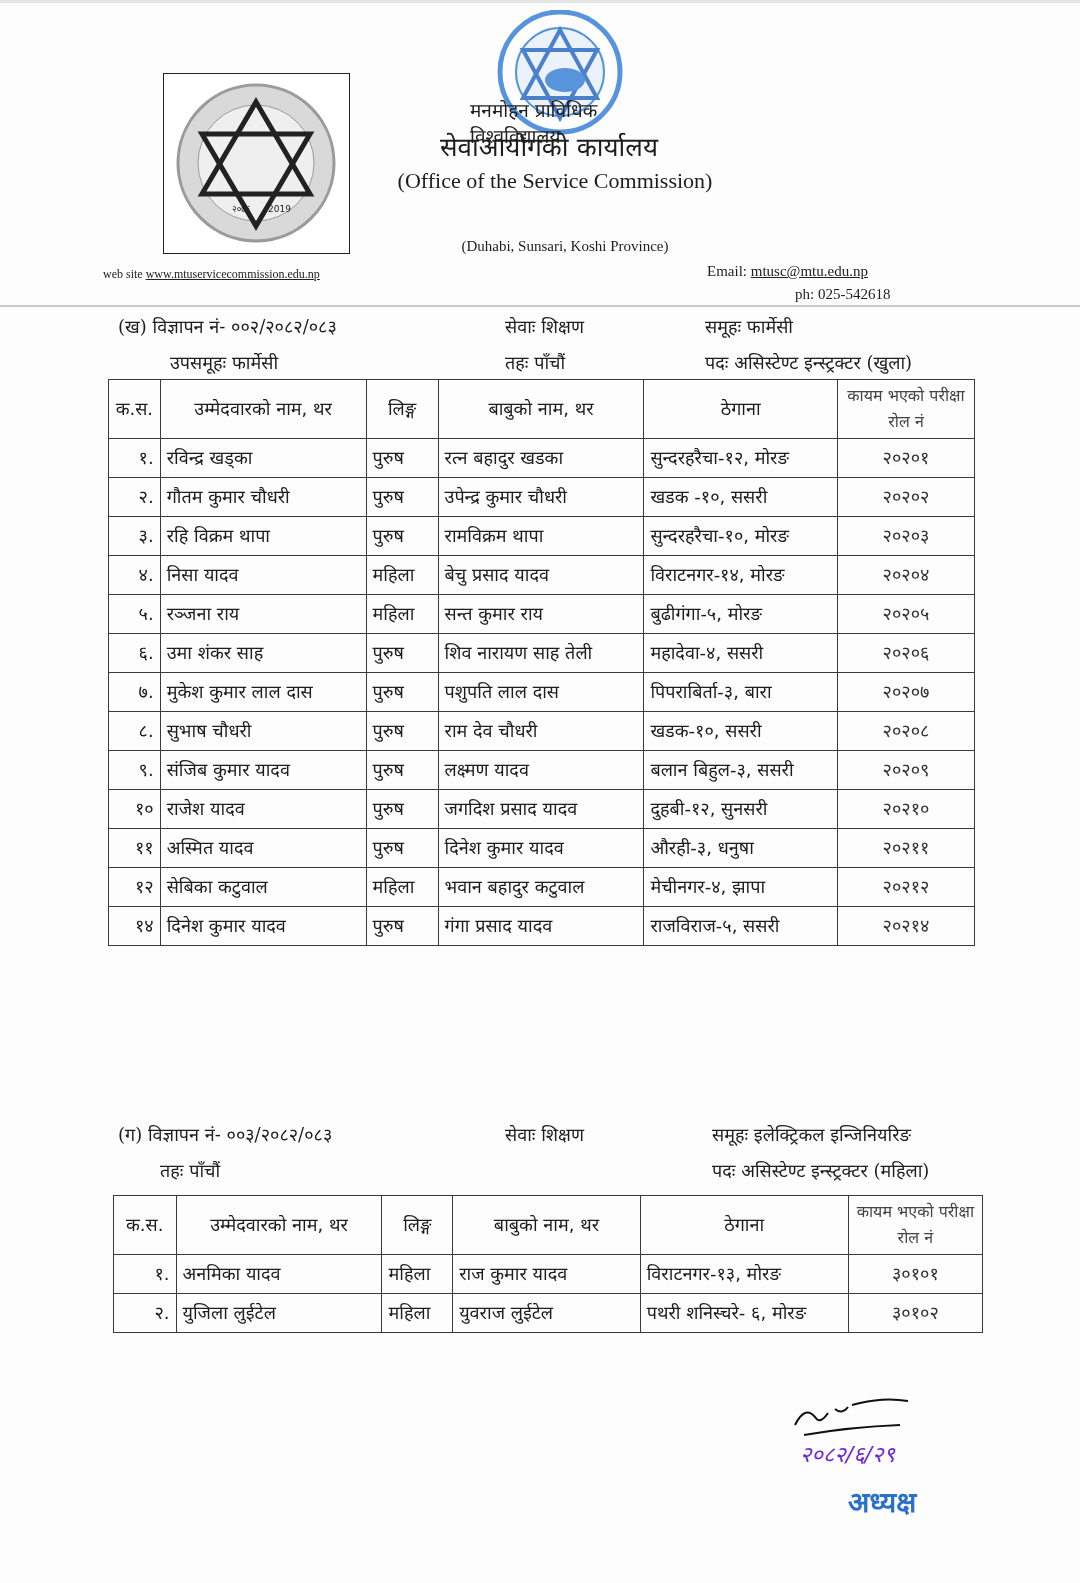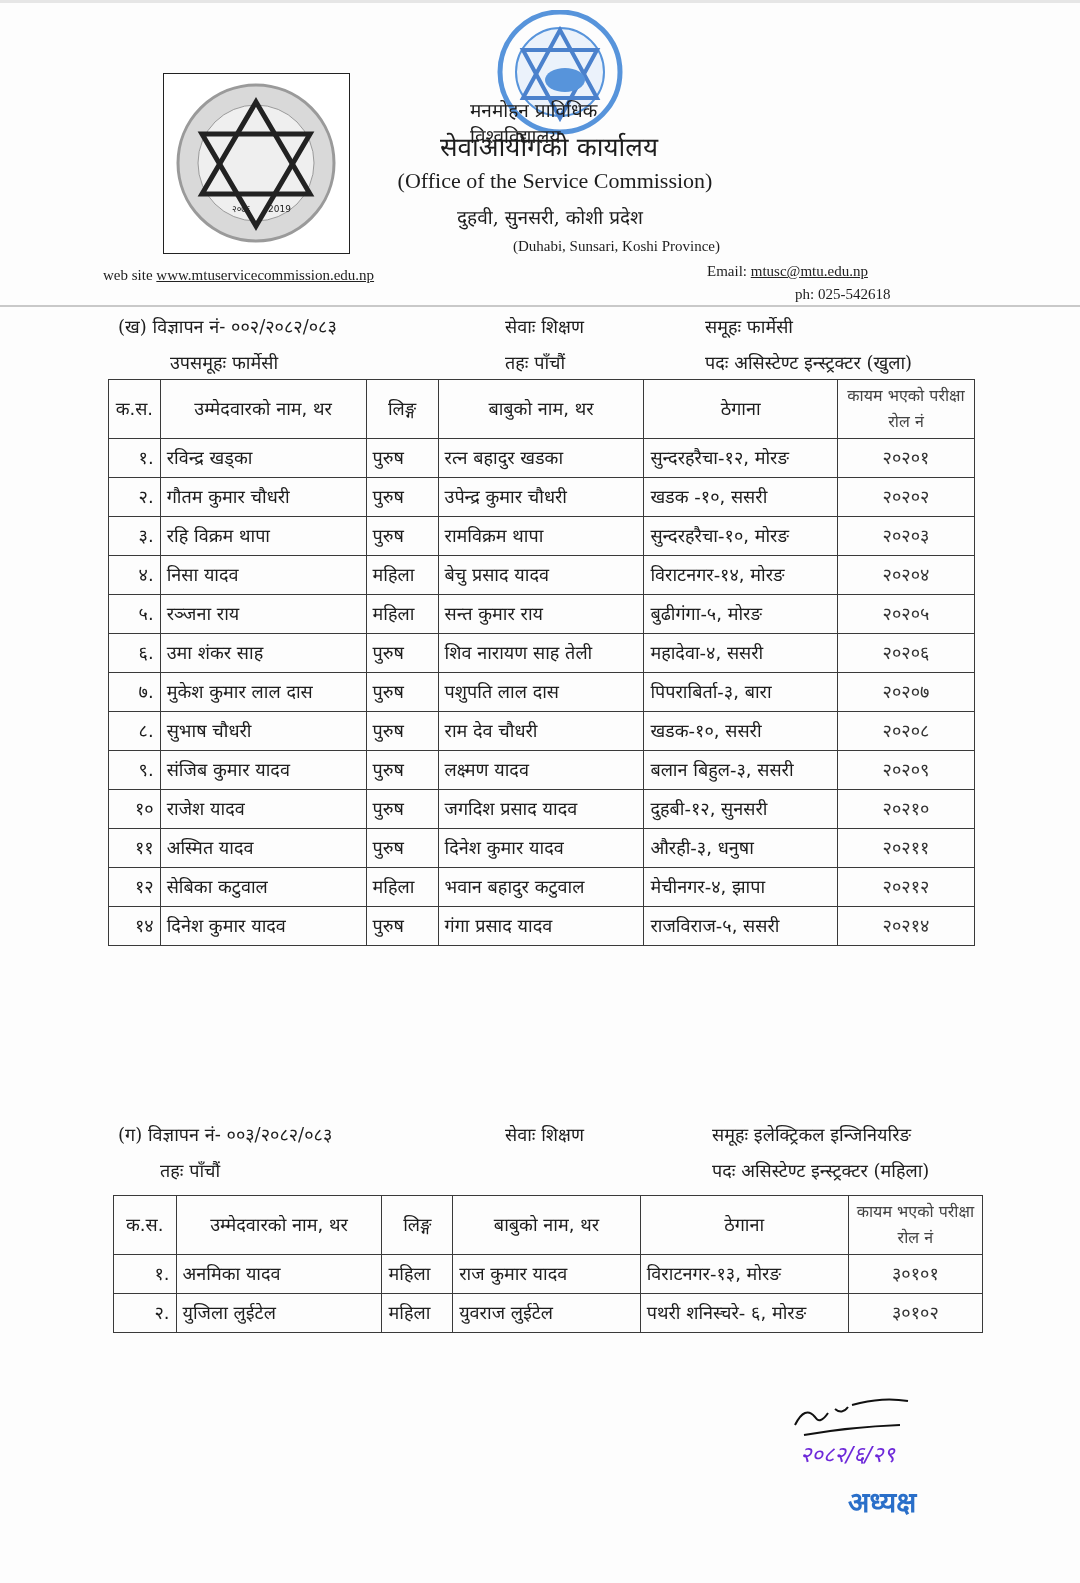--- a/index.html
+++ b/index.html
@@ -17,23 +17,23 @@
   }
   .logo-box svg { position: absolute; left: 6px; top: 6px; }
 
   .stamp { position: absolute; left: 485px; top: 10px; opacity: 0.85; }
 
   .hdr-line { position: absolute; left: 0; width: 1080px; text-align: center; }
   .h1 { top: 97px; font-size: 19px; left: 470px; width: 210px; text-align: left; }
   .h2 { top: 128px; font-size: 26px; left: 440px; width: 260px; text-align: left; }
   .h3 { top: 168px; font-size: 22px; left: 360px; width: 390px; text-align: center; font-family: "Liberation Serif", serif; }
   .h4 { top: 204px; font-size: 19px; left: 410px; width: 280px; text-align: center; }
-  .h5 { top: 238px; font-size: 15px; left: 410px; width: 310px; text-align: right; font-family: "Liberation Serif", serif; }
-
-  .website { position: absolute; left: 103px; top: 267px; font-size: 15px; font-family: "Liberation Serif", serif; }
+  .h5 { top: 238px; font-size: 15px; left: 410px; width: 310px; text-align: center; font-family: "Liberation Serif", serif; }
+
+  .website { position: absolute; left: 103px; top: 267px; font-size: 12px; font-family: "Liberation Serif", serif; }
   .website a, .email a { color: #222; text-decoration: underline; }
   .email { position: absolute; left: 707px; top: 263px; font-size: 15px; font-family: Liberation Serif, serif; }
   .phone { position: absolute; left: 795px; top: 286px; font-size: 15px; font-family: "Liberation Serif", serif; }
   .rule { position: absolute; left: 0; top: 305px; width: 1080px; height: 2px; background: #c9c9c9; }
 
   .meta { position: absolute; font-size: 18px; white-space: nowrap; }
 
   table.roster {
     position: absolute; border-collapse: collapse; font-size: 18px;
     font-family: "DejaVu Sans", sans-serif;
@@ -75,21 +75,20 @@
     <circle cx="75" cy="62" r="60" fill="none" stroke="#3b82d6" stroke-width="5"></circle>
     <circle cx="75" cy="62" r="44" fill="#e8f1fb" stroke="#3b82d6" stroke-width="2"></circle>
     <polygon points="75,20 112,88 38,88" fill="none" stroke="#2c6cc4" stroke-width="4"></polygon>
     <polygon points="75,108 112,40 38,40" fill="none" stroke="#2c6cc4" stroke-width="4"></polygon>
     <ellipse cx="80" cy="70" rx="20" ry="12" fill="#3b82d6"></ellipse>
   </svg>
 
   <div class="hdr-line h1">मनमोहन प्राविधिक विश्वविद्यालय</div>
   <div class="hdr-line h2">सेवाआयोगको कार्यालय</div>
   <div class="hdr-line h3">(Office of the Service Commission)</div>
-  <div class="hdr-line h4">दुहवी, सुनसरी, कोशी प्रदेश</div>
   <div class="hdr-line h5">(Duhabi, Sunsari, Koshi Province)</div>
 
   <div class="website">
     <span>web site</span>
     <a>www.mtuservicecommission.edu.np</a>
   </div>
   <div class="email">
     <span>Email:</span>
     <a>mtusc@mtu.edu.np</a>
   </div>

